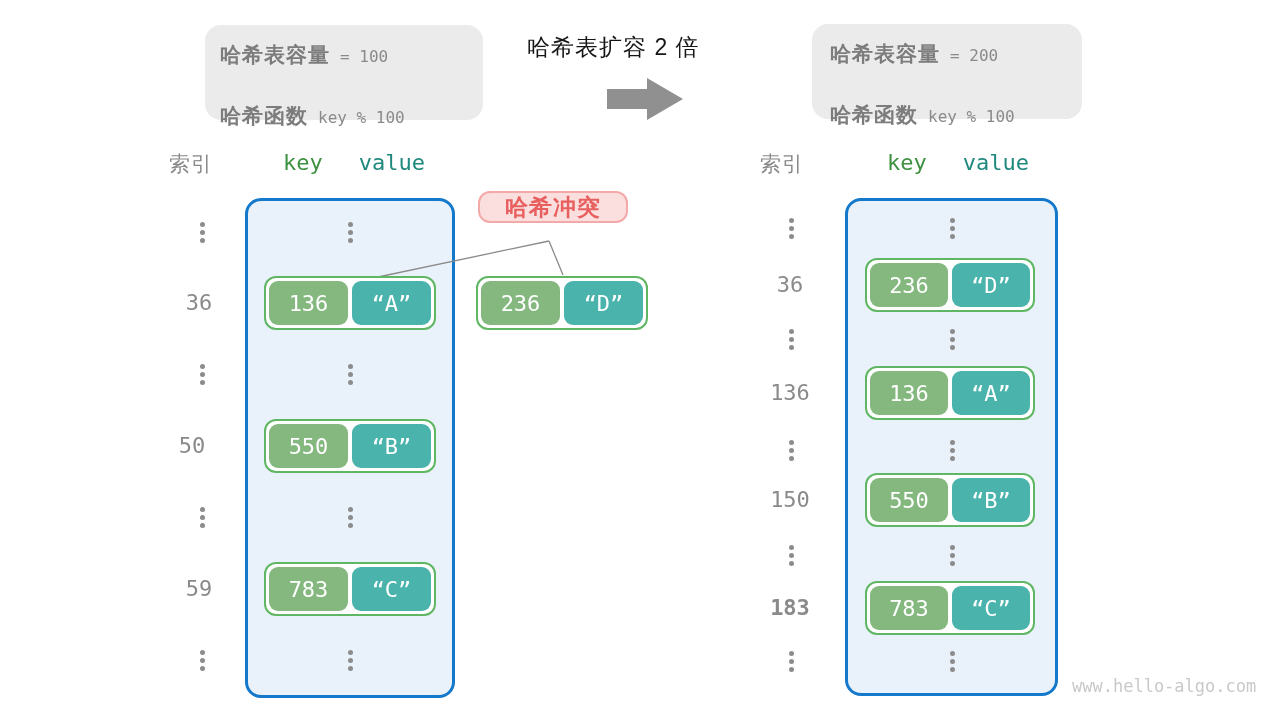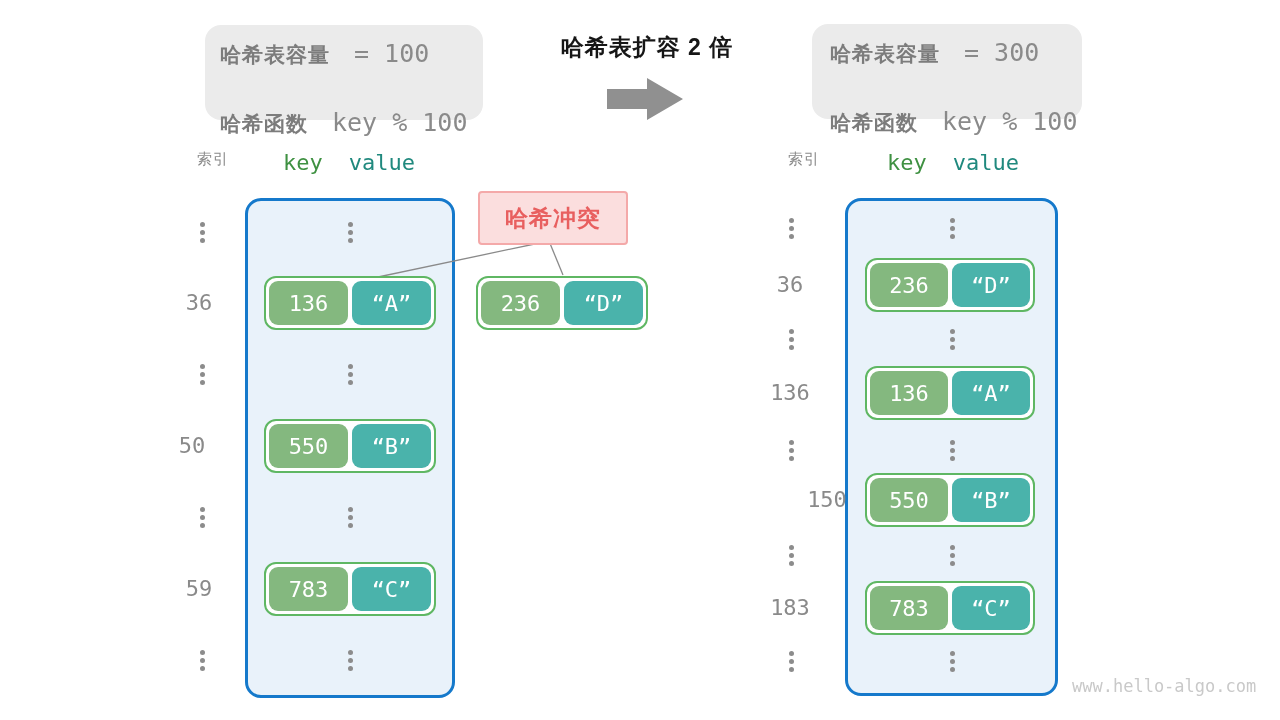--- a/index.html
+++ b/index.html
@@ -7,36 +7,36 @@
   #canvas {
     position:relative; width:1280px; height:720px; background:#ffffff;
     overflow:hidden; font-family:"Liberation Sans", sans-serif;
   }
   
   .info-box {
     position:absolute; background:#ebebeb; border-radius:16px;
     display:flex; flex-direction:column; justify-content:center; gap:8px;
     padding:12px 15px;
   }
-  .info-line { display:flex; align-items:baseline; gap:24px; white-space:nowrap; }
+  .info-line { display:flex; align-items:baseline; gap:10px; white-space:nowrap; }
   .info-label { font-weight:bold; font-size:21px; color:#7c7c7c; letter-spacing:1px; }
-  .info-value { font-family:"DejaVu Sans Mono", monospace; font-size:25px; color:#8a8a8a;margin-top:31px; }
+  .info-value { font-family:"DejaVu Sans Mono", monospace; font-size:16px; color:#8a8a8a;margin-top:31px; }
   
   .diagram-title {
-    position:absolute; left:527px; top:32px; width:240px; text-align:center;
-    font-weight:bold; font-size:23px; color:#161616; letter-spacing:1px; white-space:nowrap;
+    position:absolute; left:527px; top:32px; width:240px; text-align:left;
+    font-weight:normal; font-size:23px; color:#161616; letter-spacing:1px; white-space:nowrap;
   }
   .arrow-wrap { position:absolute; left:607px; top:78px; }
   
   .idx-header {
-    position:absolute; width:60px; text-align:right;
-    font-size:15px; color:#8a8a8a; letter-spacing:1px;
+    position:absolute; width:60px; text-align:left;
+    font-size:21px; color:#8a8a8a; letter-spacing:1px;
   }
   .kv-header {
-    position:absolute; display:flex; gap:26px;
+    position:absolute; display:flex; gap:36px;
     font-family:"DejaVu Sans Mono", monospace; font-size:22px;
   }
   .kv-header .kh { color:#3f9142; }
   .kv-header .vh { color:#20897e; }
   
   .bucket-table {
     position:absolute; background:#e9f2fa; border:3px solid #1579cb; border-radius:16px;
   }
   
   .pair {
@@ -54,22 +54,22 @@
   
   .idx {
     position:absolute; width:60px; text-align:center; line-height:28px;
     font-family:"DejaVu Sans Mono", monospace; font-size:22px; color:#8a8a8a;
   }
   
   .dots { position:absolute; display:flex; flex-direction:column; gap:3px; align-items:center; width:6px; }
   .dots i { display:block; width:5px; height:5px; border-radius:50%; background:#8c8c8c; }
   
   .collision-label {
-    position:absolute; left:478px; top:191px; width:150px; height:54px;
-    background:#fbdede; border:2px solid #f4a9a9; border-radius:4px;
+    position:absolute; left:478px; top:191px; width:150px; height:32px;
+    background:#fbdede; border:2px solid #f4a9a9; border-radius:12px;
     display:flex; align-items:center; justify-content:center;
     font-weight:bold; font-size:23px; color:#e85f5f; letter-spacing:1px;
   }
   .connector-svg { position:absolute; left:0; top:0; pointer-events:none; }
   .watermark {
     position:absolute; left:1072px; top:676px;
     font-family:"DejaVu Sans Mono", monospace; font-size:17px; color:#c9c9c9; white-space:nowrap;
   }
 </style>
 </head>
@@ -91,21 +91,21 @@
   <div class="diagram-title">哈希表扩容 2 倍</div>
   <div class="arrow-wrap">
     <svg width="76" height="42" viewBox="0 0 76 42">
       <polygon points="0,11 40,11 40,0 76,21 40,42 40,31 0,31" fill="#909090"></polygon>
     </svg>
   </div>
 
   <div class="info-box" style="left:812px; top:24px; width:270px; height:95px; padding-left:18px;">
     <div class="info-line">
       <span class="info-label">哈希表容量</span>
-      <span class="info-value">= 300</span>
+      <span class="info-value">= 200</span>
     </div>
     <div class="info-line">
       <span class="info-label">哈希函数</span>
       <span class="info-value">key % 100</span>
     </div>
   </div>
 
   <div class="idx-header" style="left:169px; top:150px;">索引</div>
   <div class="kv-header" style="left:283px; top:150px;">
     <span class="kh">key</span>
@@ -187,22 +187,22 @@
   <div class="idx-header" style="left:760px; top:150px;">索引</div>
   <div class="kv-header" style="left:887px; top:150px;">
     <span class="kh">key</span>
     <span class="vh">value</span>
   </div>
 
   <div class="bucket-table" style="left:845px; top:198px; width:213px; height:498px;"></div>
 
   <div class="idx" style="left:760px; top:271px;">36</div>
   <div class="idx" style="left:760px; top:379px;">136</div>
-  <div class="idx" style="left:797px; top:486px;">150</div>
-  <div class="idx" style="left:760px; top:594px;">183</div>
+  <div class="idx" style="left:760px; top:486px;">150</div>
+  <div class="idx" style="left:760px; top:594px;font-weight:bold;">183</div>
 
   <div class="pair" style="left:865px; top:258px; width:170px;">
     <span class="kbox">236</span>
     <span class="vbox">“D”</span>
   </div>
   <div class="pair" style="left:865px; top:366px; width:170px;">
     <span class="kbox">136</span>
     <span class="vbox">“A”</span>
   </div>
   <div class="pair" style="left:865px; top:473px; width:170px;">

